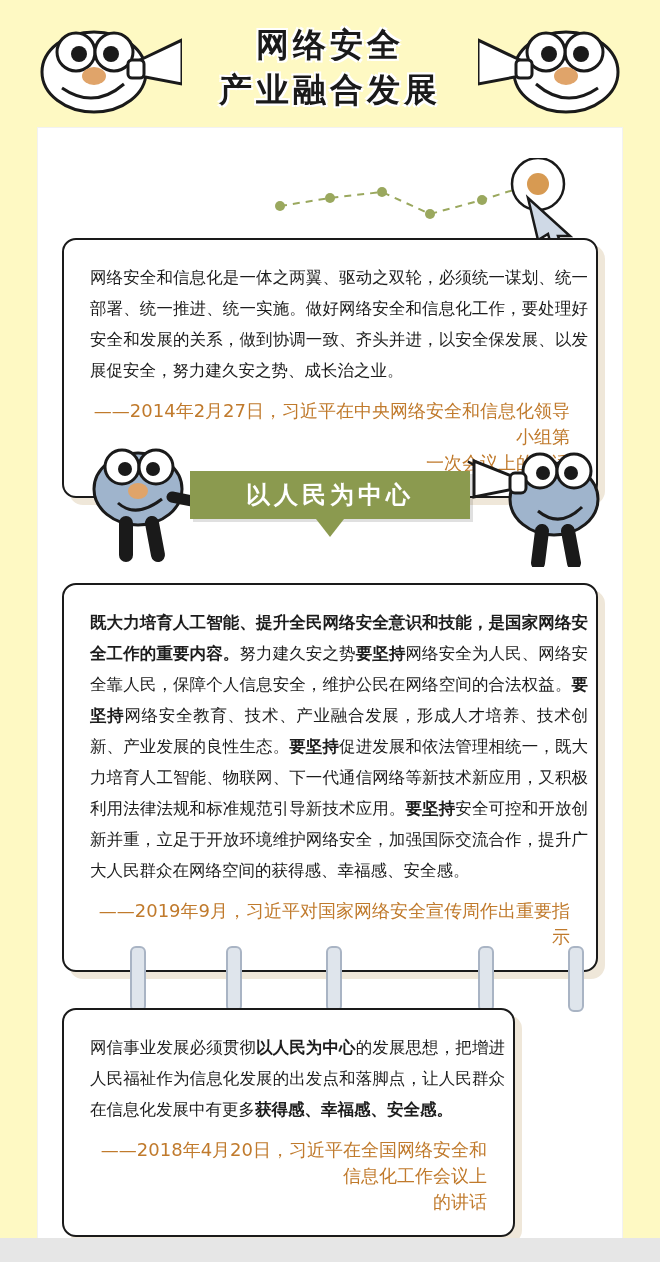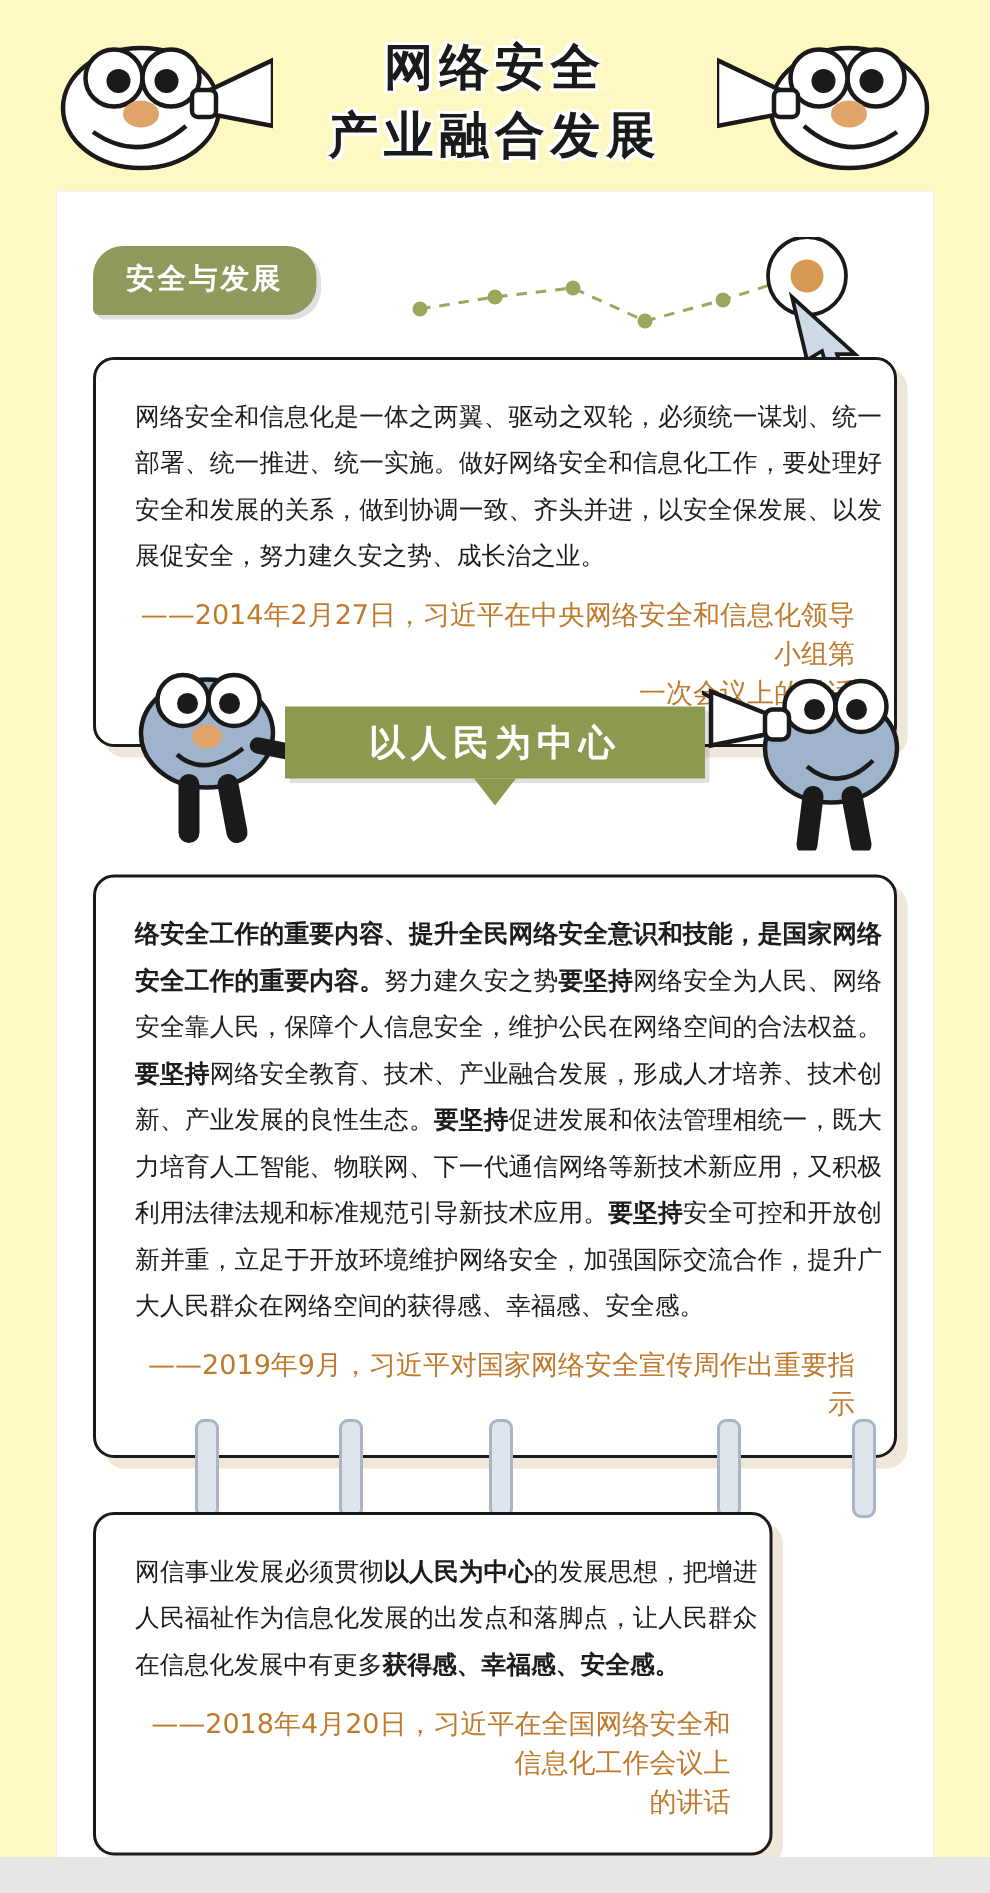--- a/index.html
+++ b/index.html
@@ -219,21 +219,20 @@
         <ellipse cx="88" cy="58" rx="12" ry="9" fill="#e0a46a"></ellipse>
         <path d="M58 66 Q88 92 120 70" stroke="#1a1a1a" stroke-width="3" fill="none"></path>
         <path d="M42 42 L0 22 L0 66 L42 58 Z" fill="#ffffff" stroke="#1a1a1a" stroke-width="3"></path>
         <rect x="38" y="42" width="16" height="18" rx="4" fill="#ffffff" stroke="#1a1a1a" stroke-width="3"></rect>
       </svg>
     </div>
   </div>
 
   <div class="page">
 
-    <div class="pill">安全与发展</div>
 
     <div class="chart-deco">
       <svg width="330" height="90" viewBox="0 0 330 90">
         <polyline points="10,48 60,40 112,34 160,56 212,42 262,26" fill="none" stroke="#9aa85e" stroke-width="2" stroke-dasharray="7 6"></polyline>
         <circle cx="10" cy="48" r="5" fill="#9aa85e"></circle>
         <circle cx="60" cy="40" r="5" fill="#9aa85e"></circle>
         <circle cx="112" cy="34" r="5" fill="#9aa85e"></circle>
         <circle cx="160" cy="56" r="5" fill="#9aa85e"></circle>
         <circle cx="212" cy="42" r="5" fill="#9aa85e"></circle>
         <circle cx="268" cy="26" r="26" fill="#ffffff" stroke="#1a1a1a" stroke-width="2.5"></circle>
@@ -285,21 +284,21 @@
           <path d="M100 94 L106 126" stroke="#1a1a1a" stroke-width="14" stroke-linecap="round"></path>
           <path d="M46 40 L6 24 L6 60 L46 52 Z" fill="#ffffff" stroke="#1a1a1a" stroke-width="3"></path>
           <rect x="42" y="36" width="16" height="20" rx="5" fill="#ffffff" stroke="#1a1a1a" stroke-width="3"></rect>
           <path d="M6 28 L-30 8" stroke="#1a1a1a" stroke-width="2.5" fill="none"></path>
         </svg>
       </div>
     </div>
 
     <div class="card" id="card2">
       <div class="body">
-        <b>络安全工作的重要内容、提升全民网络安全意识和技能，是国家网</b><b>络安全工作的重要内容。</b><span>努力建久安之势</span><b>要坚持</b><span>网络安全为人民、网络安全靠人民，保障个人信息安全，维护公民在网络空间的合法权益。</span><b>要坚持</b><span>网络安全教育、技术、产业融合发展，形成人才培养、技术创新、产业发展的良性生态。</span><b>要坚持</b><span>促进发展和依法管理相统一，既大力培育人工智能、物联网、下一代通信网络等新技术新应用，又积极利用法律法规和标准规范引导新技术应用。</span><b>要坚持</b><span>安全可控和开放创新并重，立足于开放环境维护网络安全，加强国际交流合作，提升广大人民群众在网络空间的获得感、幸福感、安全感。</span>
+        <b>既大力培育人工智能、提升全民网络安全意识和技能，是国家网</b><b>络安全工作的重要内容。</b><span>努力建久安之势</span><b>要坚持</b><span>网络安全为人民、网络安全靠人民，保障个人信息安全，维护公民在网络空间的合法权益。</span><b>要坚持</b><span>网络安全教育、技术、产业融合发展，形成人才培养、技术创新、产业发展的良性生态。</span><b>要坚持</b><span>促进发展和依法管理相统一，既大力培育人工智能、物联网、下一代通信网络等新技术新应用，又积极利用法律法规和标准规范引导新技术应用。</span><b>要坚持</b><span>安全可控和开放创新并重，立足于开放环境维护网络安全，加强国际交流合作，提升广大人民群众在网络空间的获得感、幸福感、安全感。</span>
       </div>
       <div class="src">
         <span class="line">——2019年9月，习近平对国家网络安全宣传周作出重要指示</span>
       </div>
     </div>
 
     <div class="spiral">
       <div class="ring" style="left:92px"></div>
       <div class="ring" style="left:188px"></div>
       <div class="ring" style="left:288px"></div>

